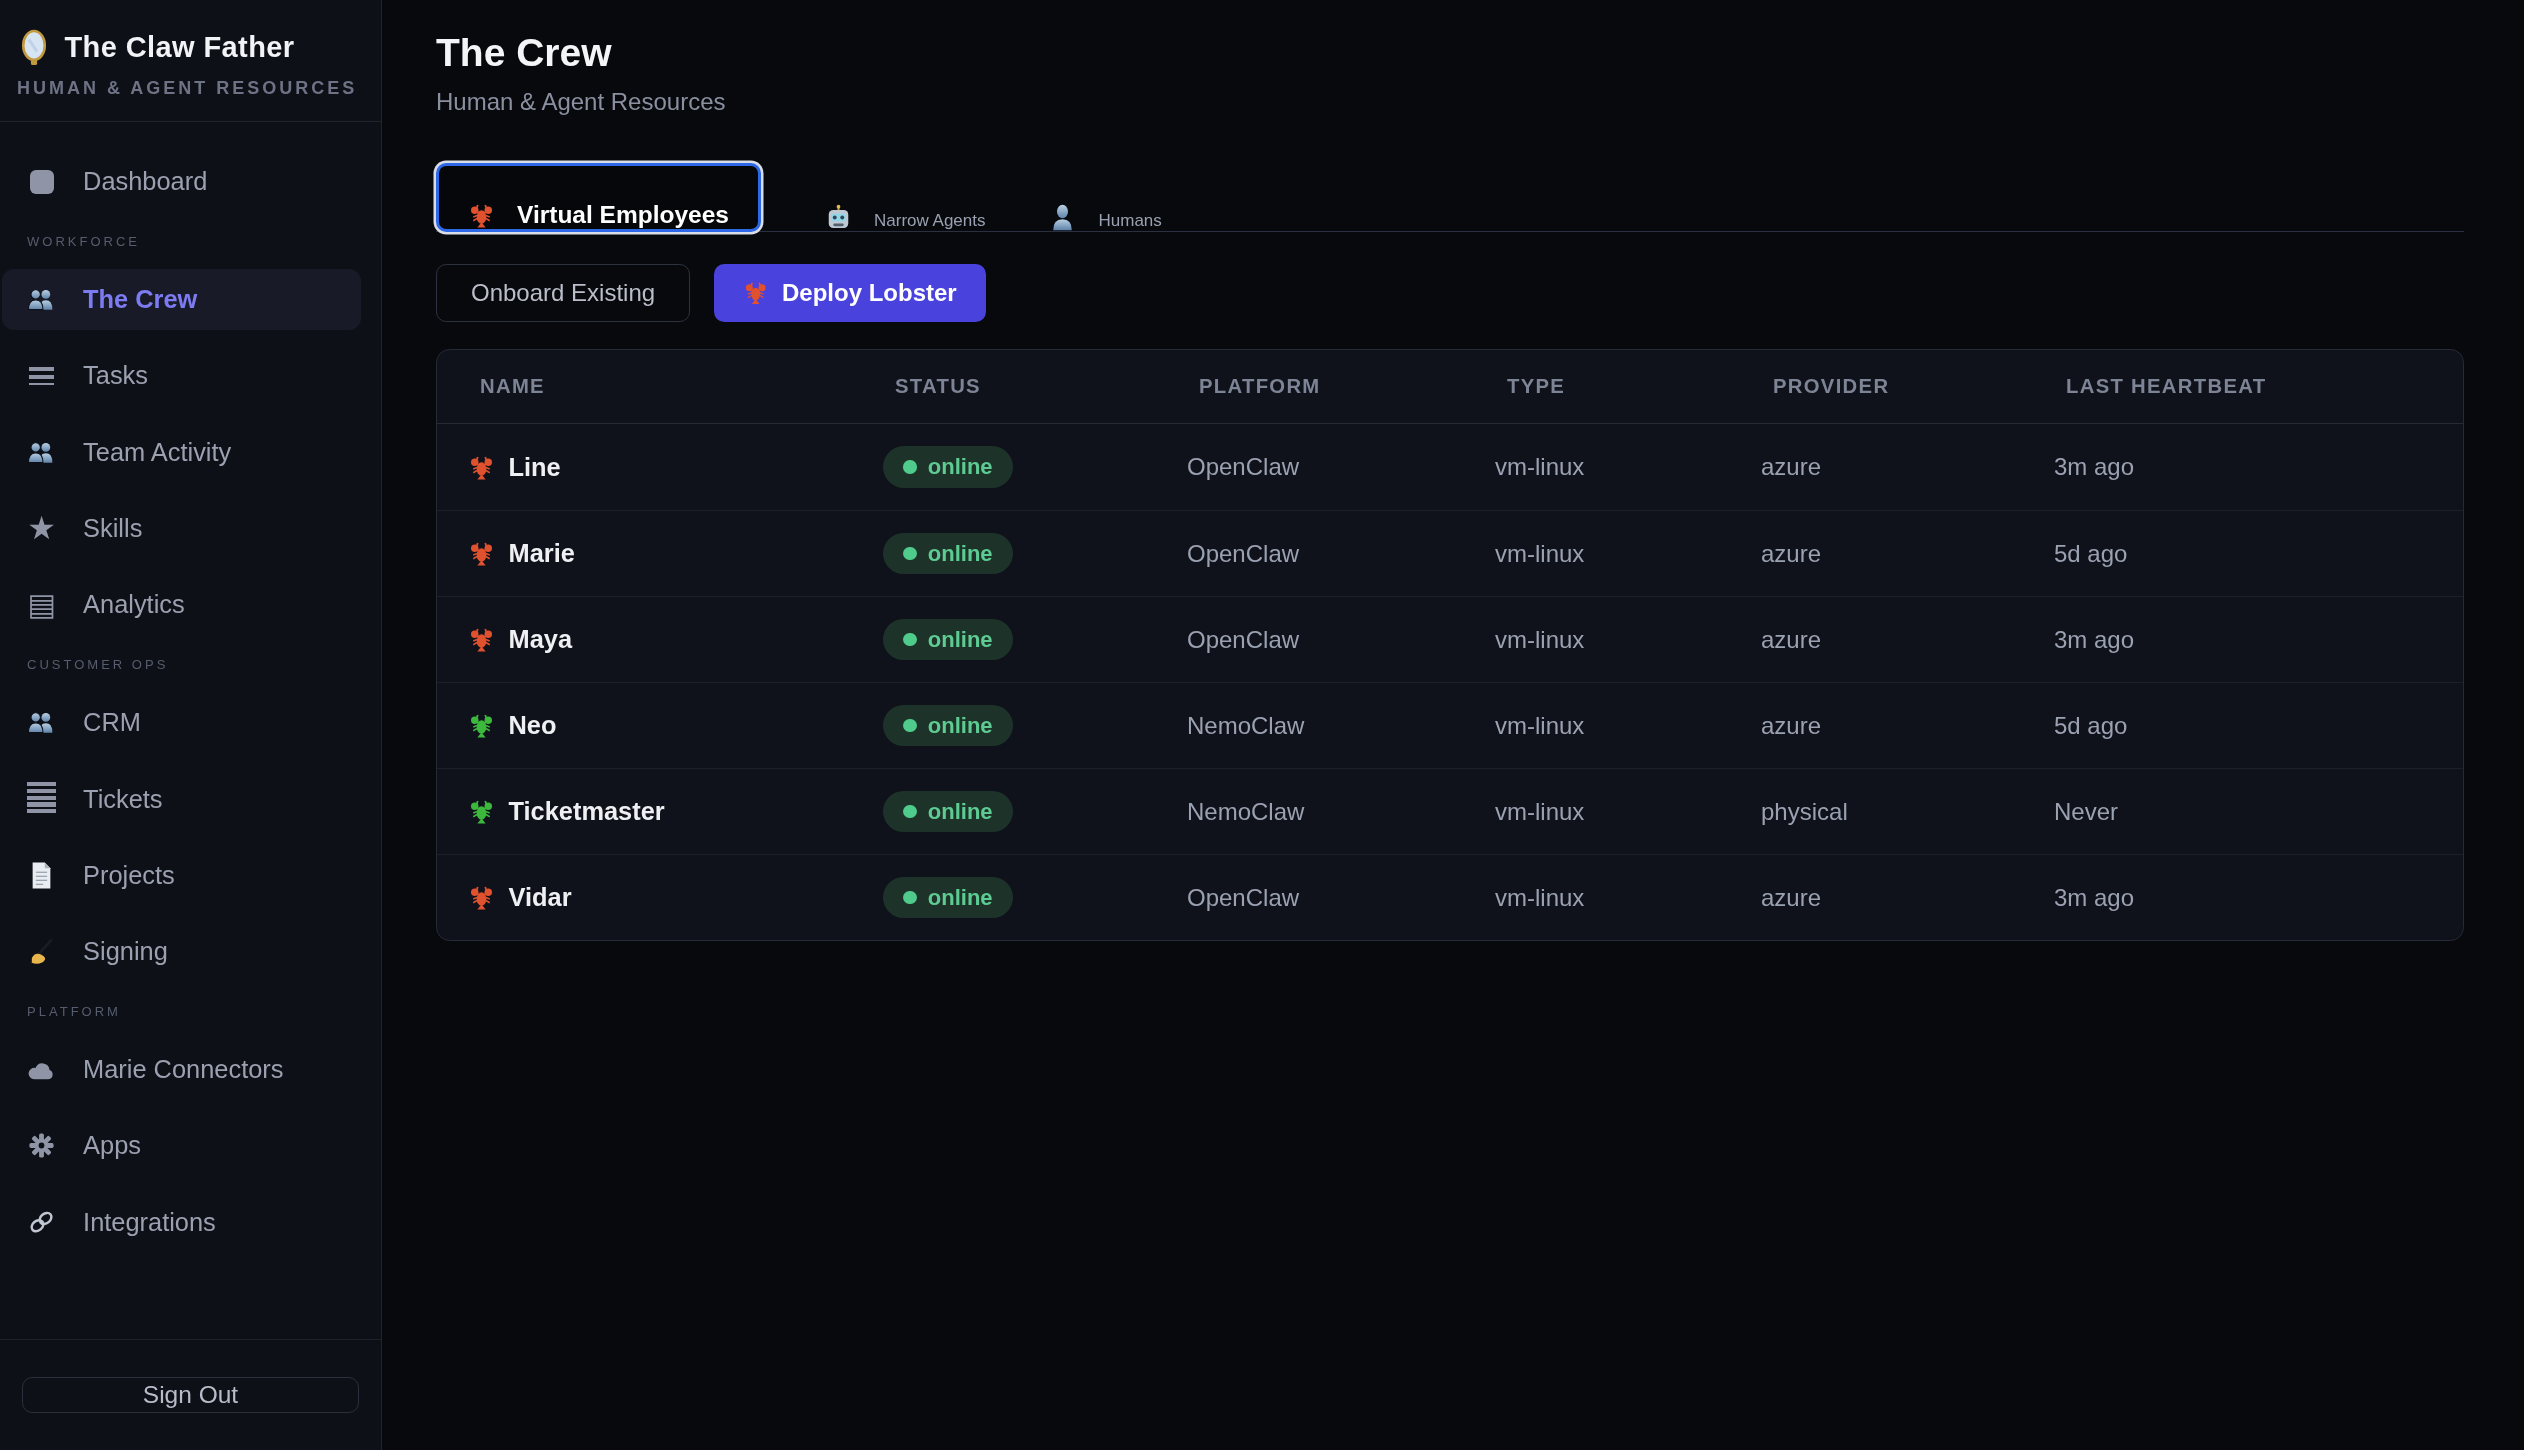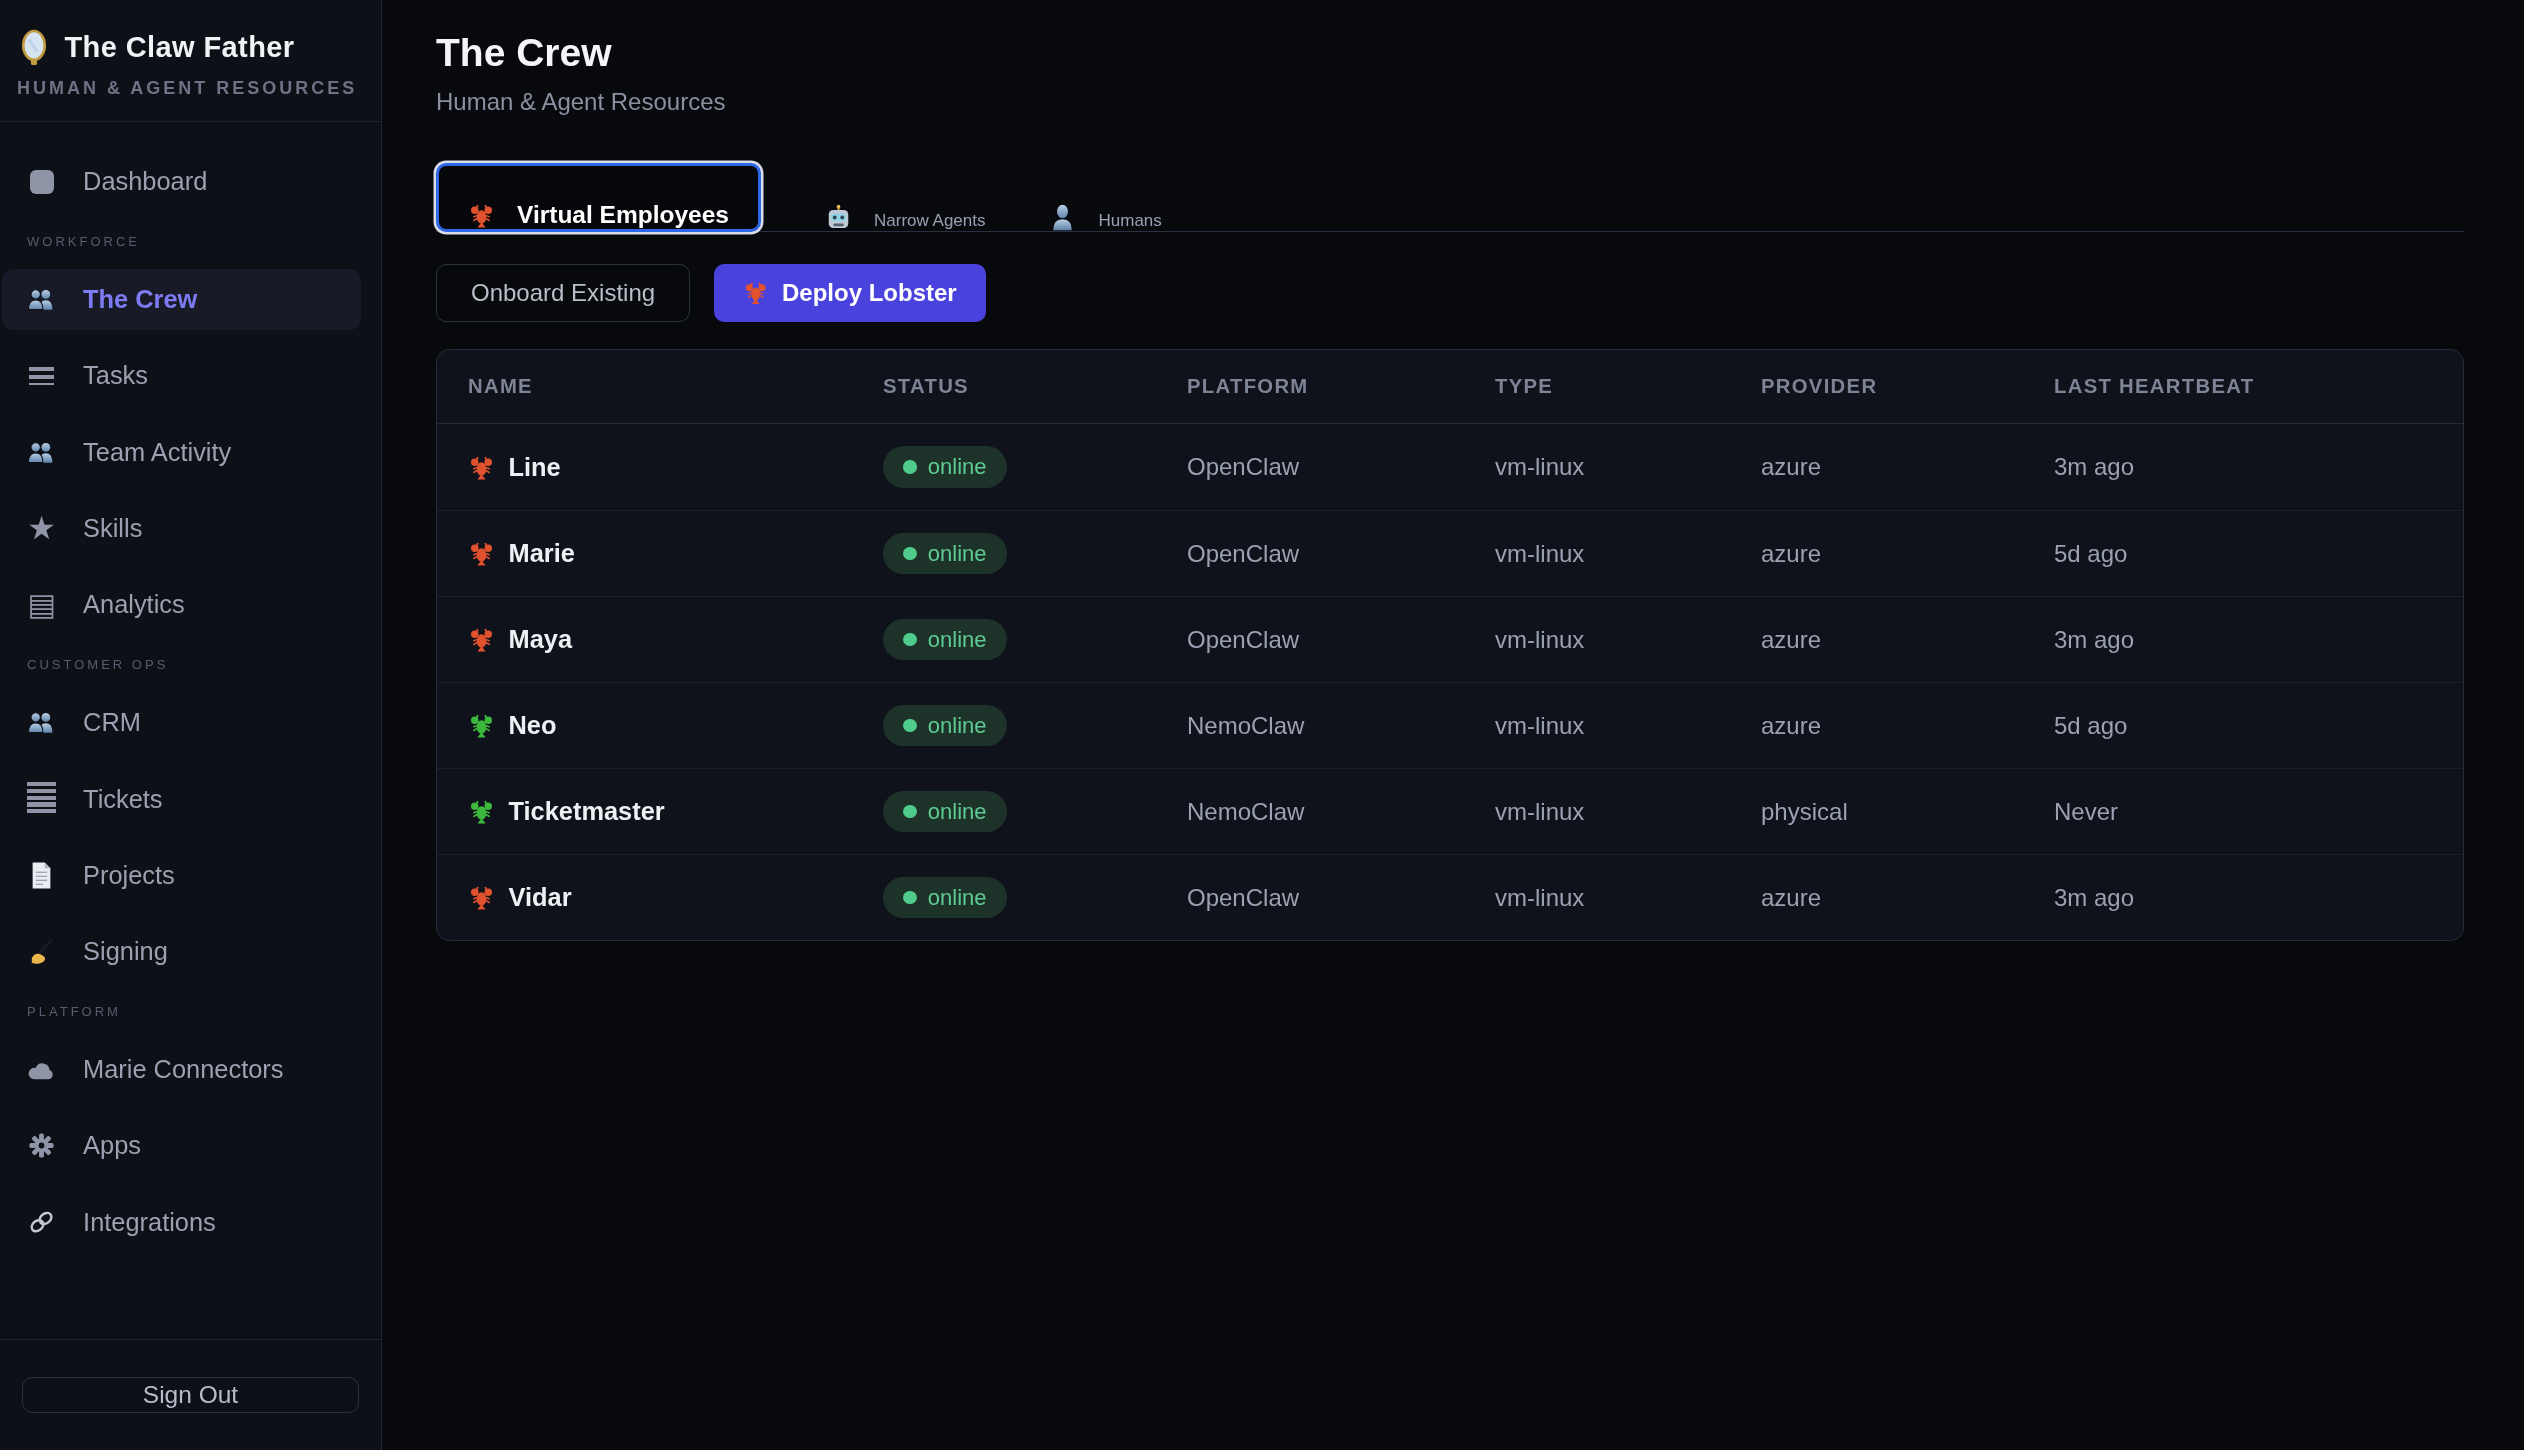--- a/index.html
+++ b/index.html
@@ -42,29 +42,29 @@
   .actions{display:flex;gap:24px;margin-top:32px;}
   .btn{display:inline-flex;align-items:center;gap:13.5px;height:58px;border-radius:10.2px;font-size:24px;cursor:pointer;}
   .btn .icon svg{width:25.4px;height:25.4px;display:block;}
   .btn.outline{padding:0 34px;background:transparent;border:0.8px solid #2d3240;color:#b9bec9;}
   .btn.primary{padding:0 29px;background:#4a42dd;border:none;color:#ffffff;font-weight:600;}
 
   
   .table{margin-top:27px;background:#10121b;border:0.8px solid #262b38;border-radius:13.5px;overflow:hidden;}
   .thead,.trow{display:grid;grid-template-columns:415px 304px 308px 266px 293px 1fr;align-items:center;}
   .thead{height:74px;border-bottom:0.8px solid #262b38;}
-  .th{padding-left:31px;font-size:20.3px;font-weight:bold;color:#7d8495;letter-spacing:1.3px;}
+  .th{padding-left:43px;font-size:20.3px;font-weight:bold;color:#7d8495;letter-spacing:1.3px;}
   .trow{height:86px;border-top:0.8px solid #1c202b;cursor:pointer;}
   .trow:first-of-type{border-top:none;}
   .td{padding-left:31px;font-size:24px;color:#9aa1b1;}
   .td.name{display:flex;align-items:center;gap:13.5px;font-size:25.4px;font-weight:bold;color:#eef0f3;}
   .td.name .icon svg{width:27px;height:27px;display:block;}
   .pill{display:inline-flex;align-items:center;gap:11px;padding:7.6px 20.3px;border-radius:845px;background:#1d3329;}
   .pill .dot{width:13.5px;height:13.5px;border-radius:50%;background:#4fcb8c;}
-  .pill .pill-label{font-size:22px;font-weight:400;color:#5ecb92;}
+  .pill .pill-label{font-size:22px;font-weight:700;color:#5ecb92;}
 </style>
 </head>
 <body>
 
 <div class="app">
 
   <aside class="sidebar">
     <div class="logo-block">
       <div class="logo-row">
         <span class="icon">

